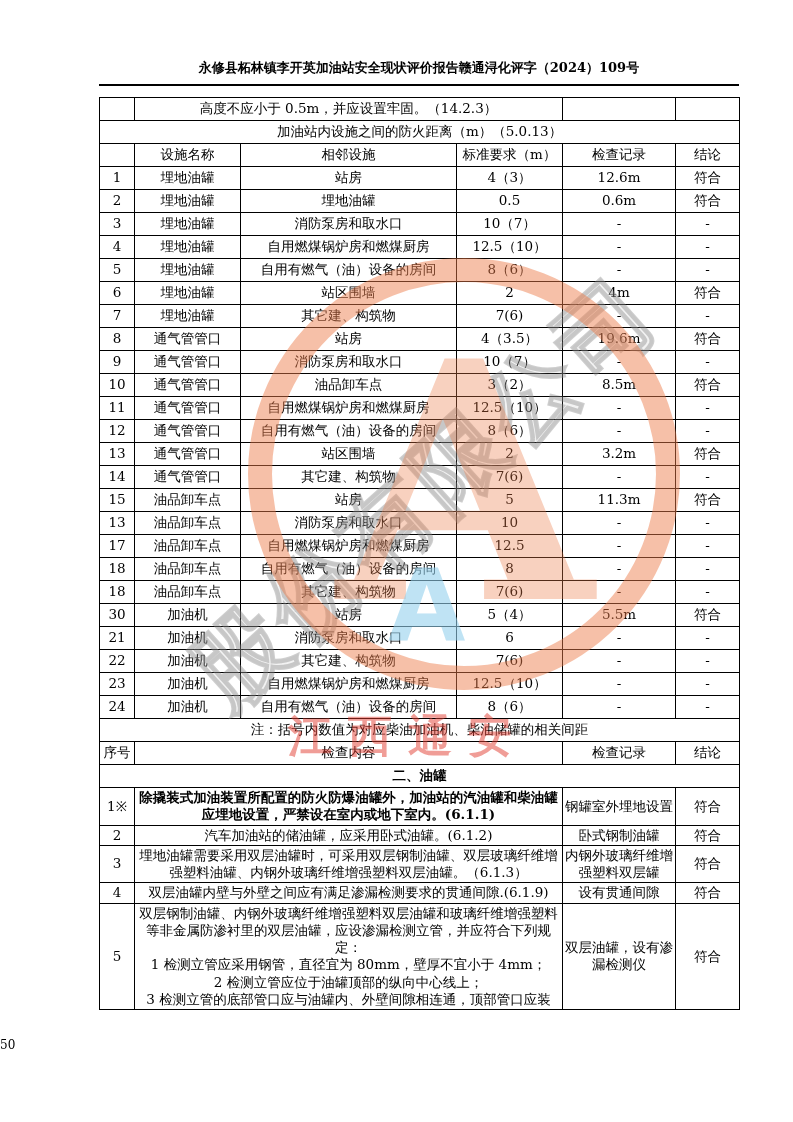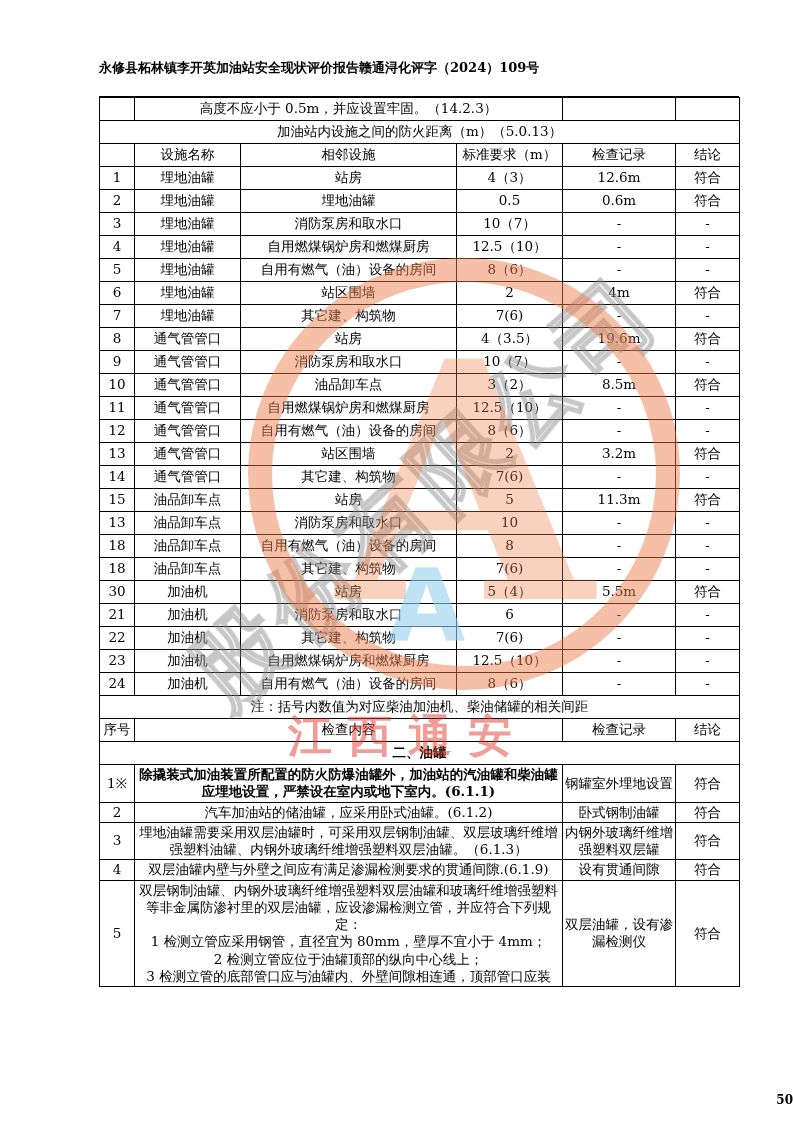--- a/index.html
+++ b/index.html
@@ -2,42 +2,41 @@
 <html><head>
 <meta charset="utf-8">
 <style>
   html,body{margin:0;padding:0;background:#e8e8e8;}
   .page{
     position:relative;width:793px;height:1122px;margin:0 auto;background:#ffffff;
     font-family:"DejaVu Serif","Liberation Serif",serif;color:#000;overflow:hidden;
   }
   .hdr{
     position:absolute;left:99px;top:60px;width:640px;
-    display:flex;justify-content:flex-start;align-items:flex-end;
+    display:flex;justify-content:center;align-items:flex-end;
     font-weight:bold;font-size:13px;line-height:1.2;
-    padding-bottom:20px;border-bottom:2px solid #000;
+    padding-bottom:8px;border-bottom:2px solid #000;
   }
   table.doc{
     position:absolute;left:99px;top:97px;width:640px;
     border-collapse:collapse;table-layout:fixed;
   }
   table.doc td{
     border:1px solid #000;text-align:center;vertical-align:middle;
     font-size:13.5px;line-height:1.28;padding:1px 2px;word-break:break-all;
   }
   .t1 td{height:20px;}
   td.left{text-align:left;margin-left:38px;}
   td.bold{font-weight:bold;}
   td.title-row{font-size:14px;}
   td.section-title{font-weight:bold;font-size:14px;}
   td.content{text-align:left;white-space:pre-wrap;padding:2px 4px;}
   .pageno{
-    position:absolute;left:0;top:1093px;width:100%;text-align:right;
+    position:absolute;left:0;top:1038px;width:100%;text-align:left;
     font-size:12px;
-    font-weight:bold;
   }
   
   .watermark{position:absolute;left:0;top:0;width:793px;height:1122px;pointer-events:none;}
   .wm-ring{
     position:absolute;left:248px;top:258px;width:432px;height:432px;
     border:24px solid rgba(236,124,73,0.48);border-radius:50%;box-sizing:border-box;
   }
   .wm-a-orange{
     position:absolute;left:250px;top:268px;width:430px;height:430px;
     font-size:330px;line-height:430px;text-align:center;font-weight:bold;
@@ -224,20 +223,28 @@
         </tr>
         <tr class="t1">
           <td>13</td>
           <td>油品卸车点</td>
           <td>消防泵房和取水口</td>
           <td>10</td>
           <td>-</td>
           <td>-</td>
         </tr>
         <tr class="t1">
+          <td>17</td>
+          <td>油品卸车点</td>
+          <td>自用燃煤锅炉房和燃煤厨房</td>
+          <td>12.5</td>
+          <td>-</td>
+          <td>-</td>
+        </tr>
+        <tr class="t1">
           <td>18</td>
           <td>油品卸车点</td>
           <td>自用有燃气（油）设备的房间</td>
           <td>8</td>
           <td>-</td>
           <td>-</td>
         </tr>
         <tr class="t1">
           <td>18</td>
           <td>油品卸车点</td>

